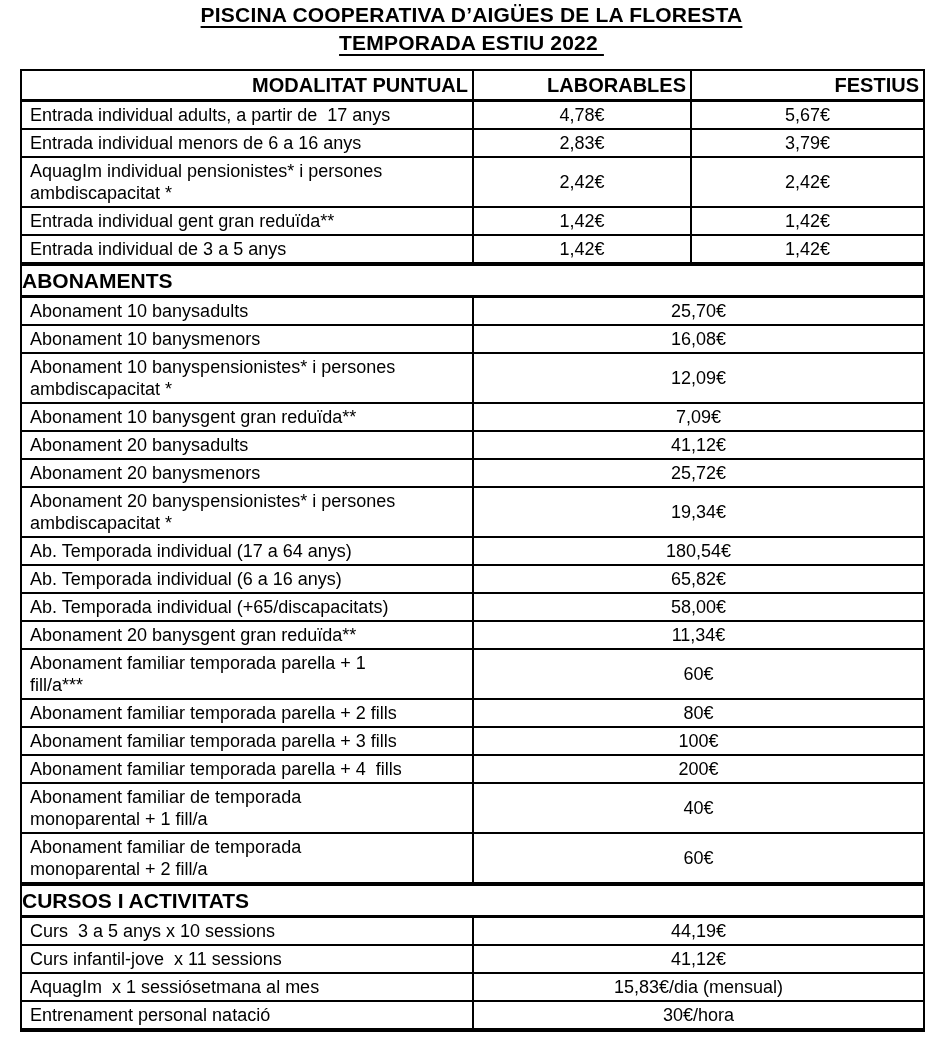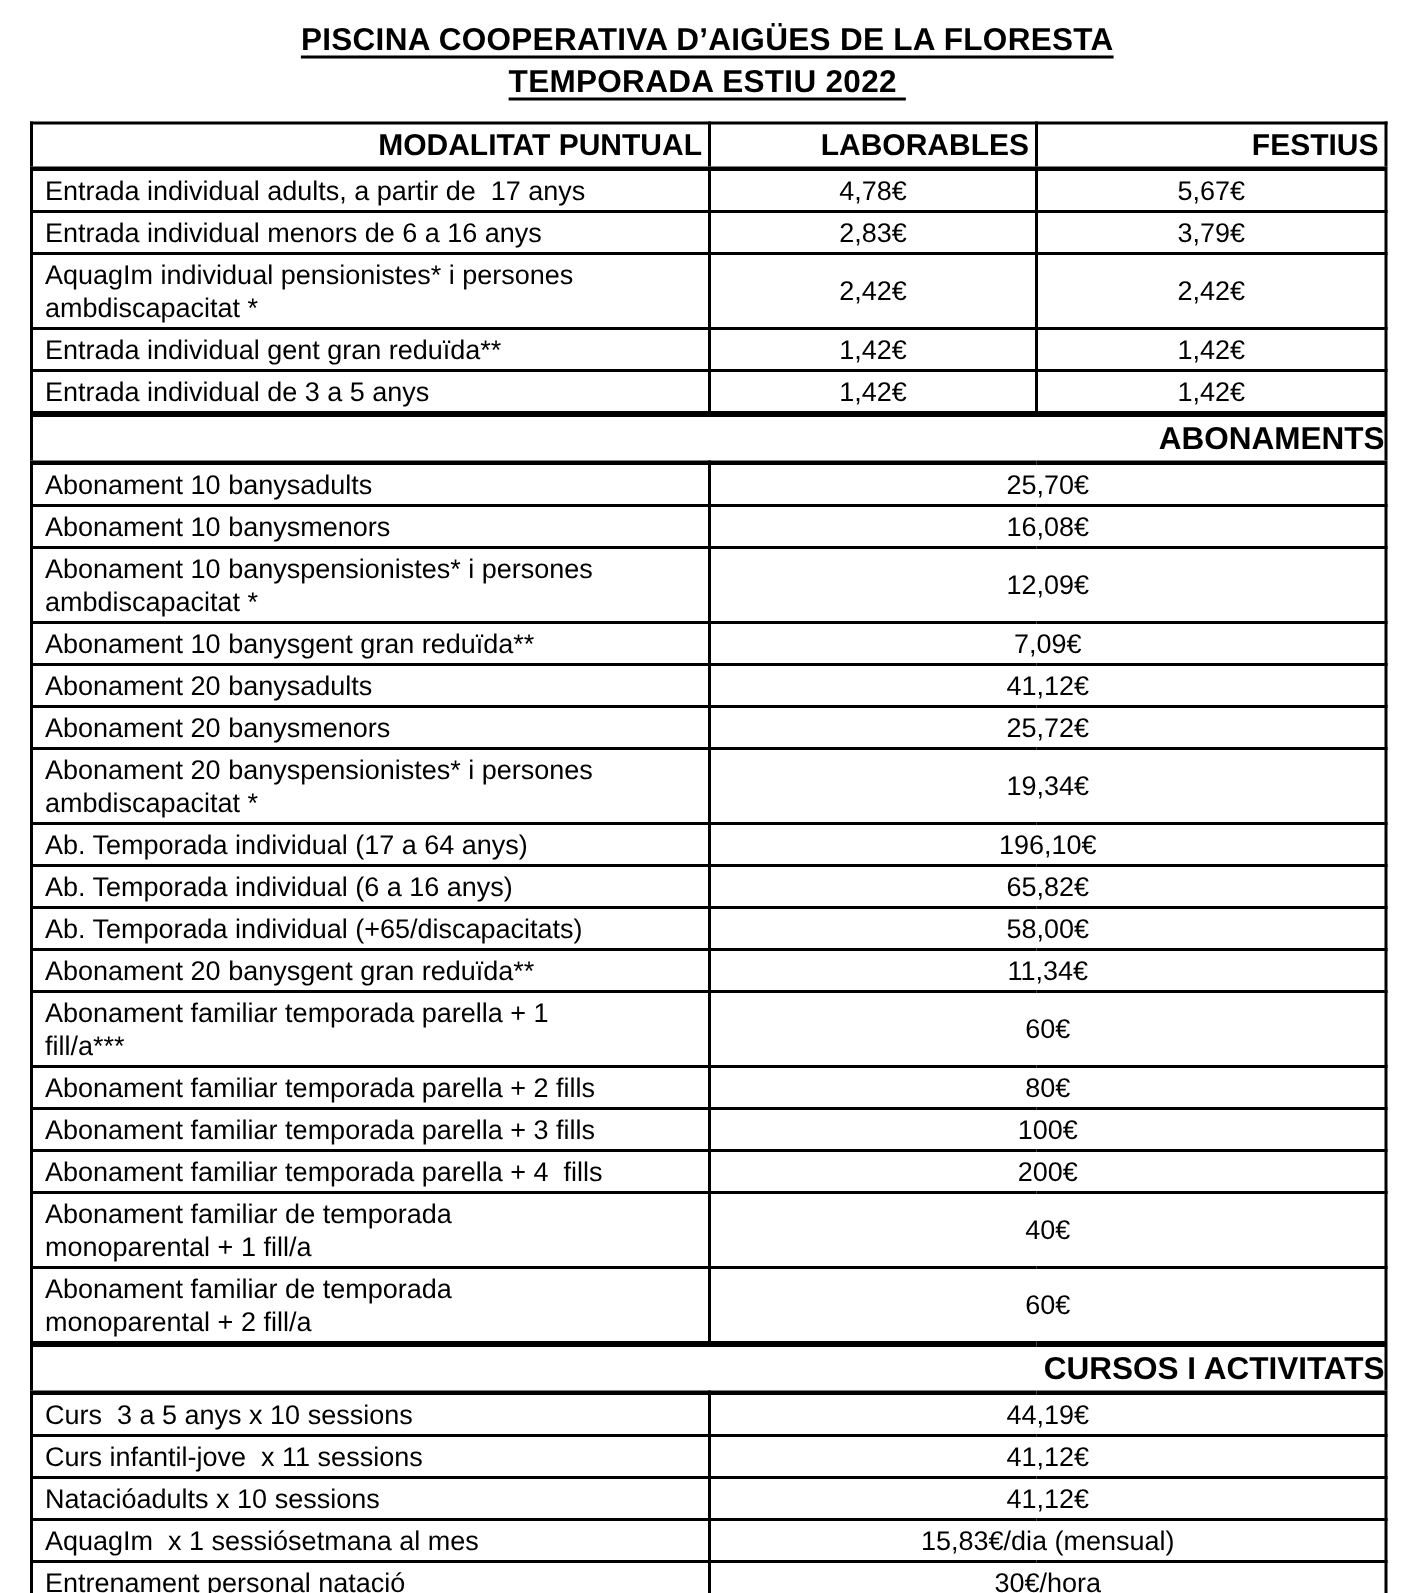--- a/index.html
+++ b/index.html
@@ -9,21 +9,21 @@
     color: #000000;
     font-family: "Liberation Sans", "DejaVu Sans", sans-serif;
   }
   body {
     width: 943px;
     height: 1062px;
     overflow: hidden;
   }
   .titles {
     text-align: center;
-    padding-top: 13px;
+    padding-top: 1px;
     margin-bottom: 12px;
     font-weight: bold;
   }
   .title-line {
     display: inline-block;
     font-size: 21px;
     line-height: 28px;
     letter-spacing: 0.2px;
     text-decoration: underline;
     text-decoration-thickness: 2px;
@@ -65,21 +65,21 @@
     padding: 2px 4px;
     text-align: center;
     vertical-align: middle;
     white-space: pre;
   }
   td.section-cell {
     font-size: 21px;
     font-weight: bold;
     line-height: 27px;
     padding: 1px 0;
-    text-align: right;
+    text-align: left;
     border-top-width: 4px;
     border-bottom-width: 3px;
   }
   tbody tr:last-child td {
     border-bottom-width: 4px;
   }
 </style>
 </head>
 <body>
 
@@ -156,21 +156,21 @@
         <td class="label-cell">Abonament 20 banysmenors</td>
         <td colspan="2" class="price-cell">25,72€</td>
       </tr>
       <tr>
         <td class="label-cell">Abonament 20 banyspensionistes* i persones
 ambdiscapacitat *</td>
         <td colspan="2" class="price-cell">19,34€</td>
       </tr>
       <tr>
         <td class="label-cell">Ab. Temporada individual (17 a 64 anys)</td>
-        <td colspan="2" class="price-cell">196,10€</td>
+        <td colspan="2" class="price-cell">180,54€</td>
       </tr>
       <tr>
         <td class="label-cell">Ab. Temporada individual (6 a 16 anys)</td>
         <td colspan="2" class="price-cell">65,82€</td>
       </tr>
       <tr>
         <td class="label-cell">Ab. Temporada individual (+65/discapacitats)</td>
         <td colspan="2" class="price-cell">58,00€</td>
       </tr>
       <tr>
@@ -206,24 +206,20 @@
       </tr>
       <tr>
         <td colspan="3" class="section-cell">CURSOS I ACTIVITATS</td>
       </tr>
       <tr>
         <td class="label-cell">Curs  3 a 5 anys x 10 sessions</td>
         <td colspan="2" class="price-cell">44,19€</td>
       </tr>
       <tr>
         <td class="label-cell">Curs infantil-jove  x 11 sessions</td>
-        <td colspan="2" class="price-cell">41,12€</td>
-      </tr>
-      <tr>
-        <td class="label-cell">Natacióadults x 10 sessions</td>
         <td colspan="2" class="price-cell">41,12€</td>
       </tr>
       <tr>
         <td class="label-cell">AquagIm  x 1 sessiósetmana al mes</td>
         <td colspan="2" class="price-cell">15,83€/dia (mensual)</td>
       </tr>
       <tr>
         <td class="label-cell">Entrenament personal natació</td>
         <td colspan="2" class="price-cell">30€/hora</td>
       </tr>

